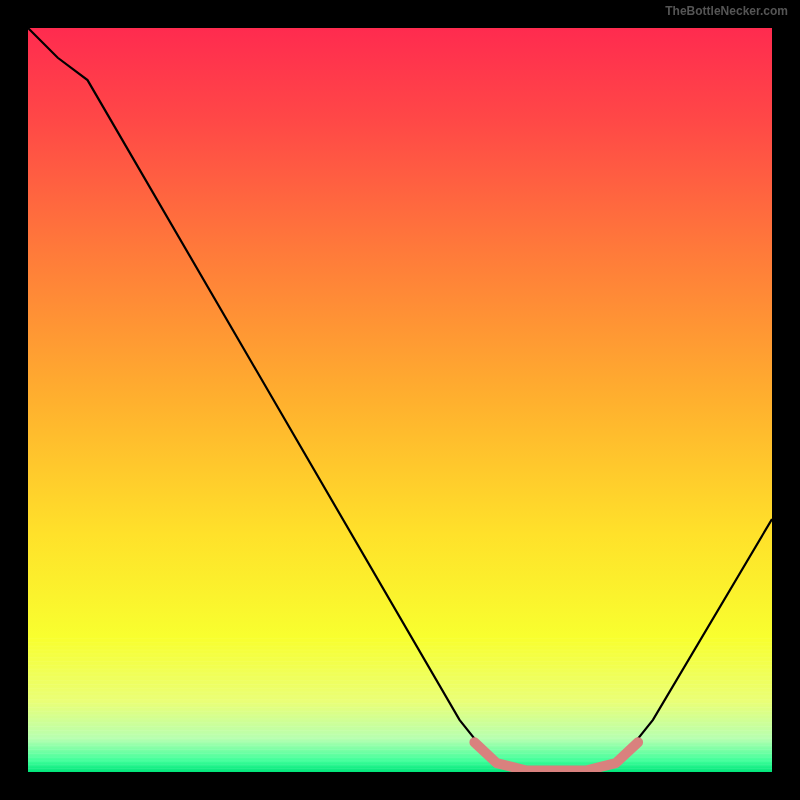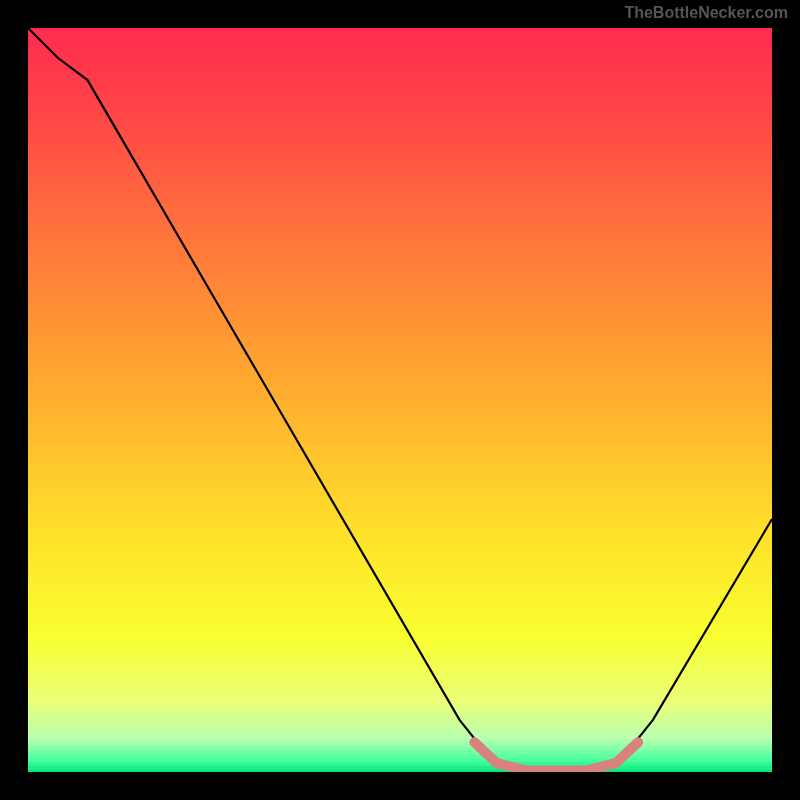--- a/index.html
+++ b/index.html
@@ -9,21 +9,21 @@
     width: 800px;
     height: 800px;
     position: relative;
     font-family: Arial, Helvetica, sans-serif;
   }
   .watermark {
     position: absolute;
     top: 4px;
     right: 12px;
     color: #555;
-    font-size: 16px;
+    font-size: 12px;
     font-weight: bold;
     z-index: 10;
   }
   .frame {
     position: absolute;
     top: 28px;
     left: 28px;
     width: 744px;
     height: 744px;
     background: #000;

